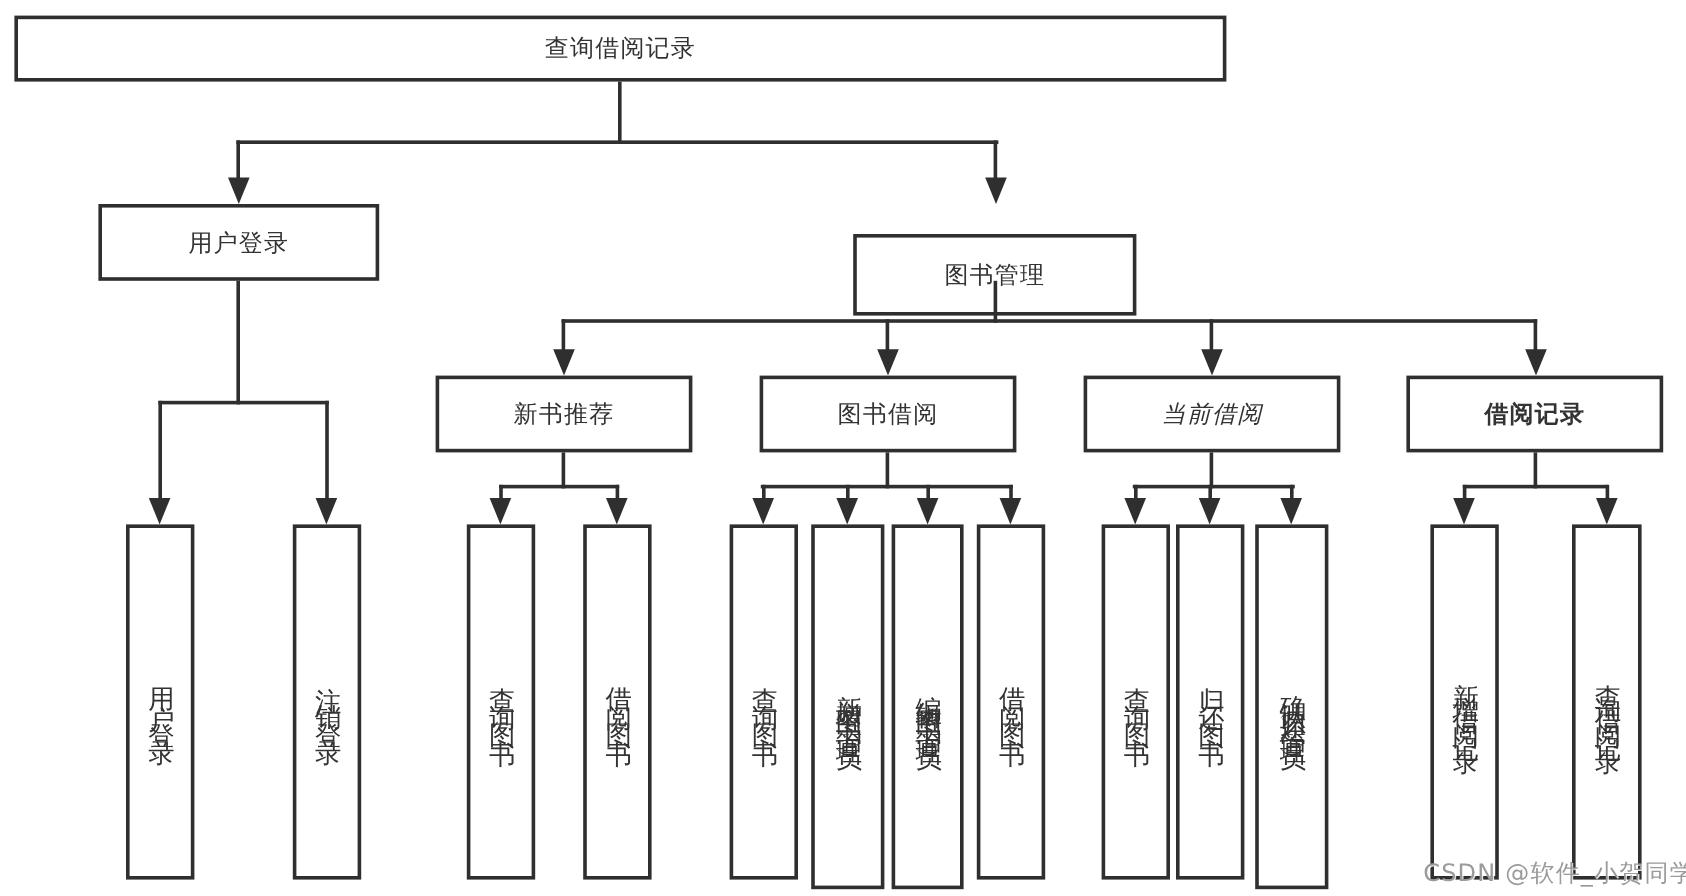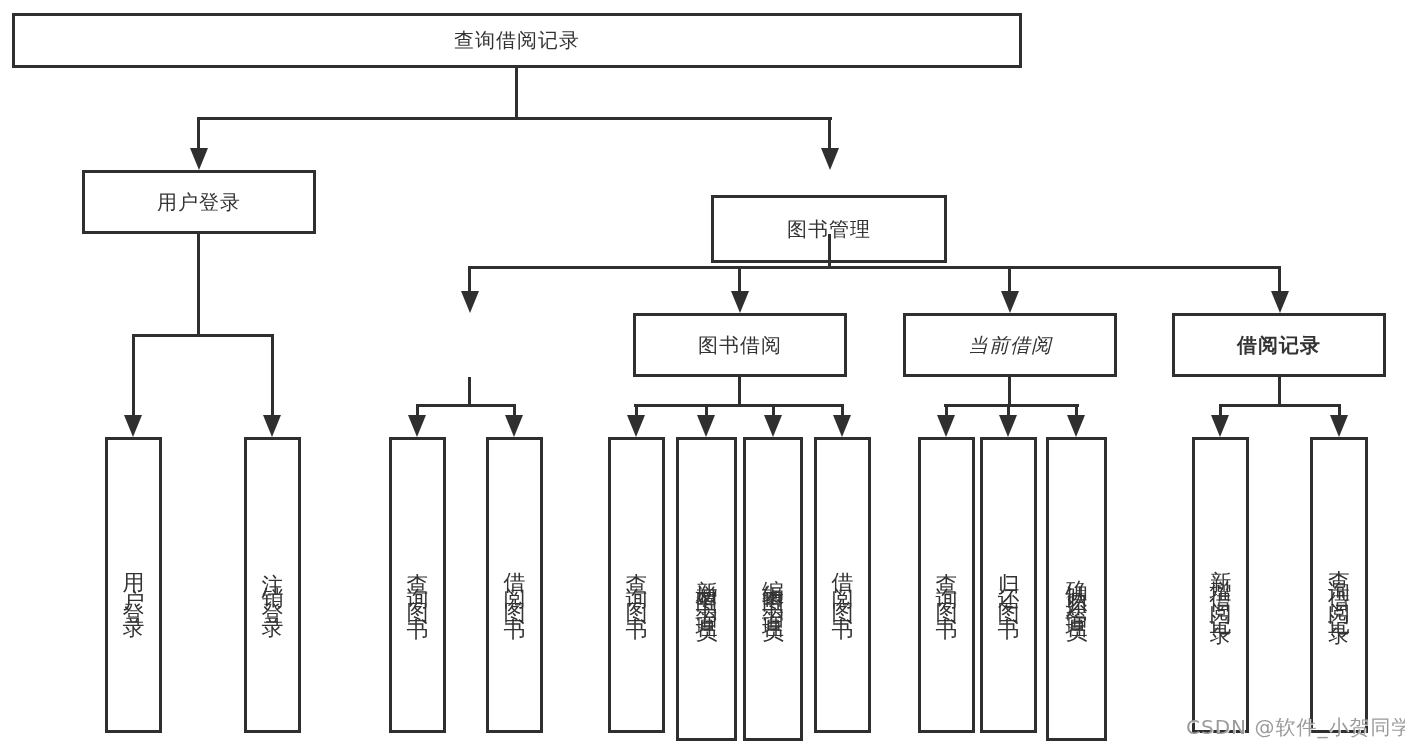--- a/index.html
+++ b/index.html
@@ -71,20 +71,21 @@
   <div class="hl" style="left:468px;top:266px;width:813px;"></div>
   <div class="vl" style="left:468px;top:266px;height:27px;"></div>
   <div class="vl" style="left:738px;top:266px;height:27px;"></div>
   <div class="vl" style="left:1008px;top:266px;height:27px;"></div>
   <div class="vl" style="left:1278px;top:266px;height:27px;"></div>
   <div class="arrow" style="left:461px;top:291px;"></div>
   <div class="arrow" style="left:731px;top:291px;"></div>
   <div class="arrow" style="left:1001px;top:291px;"></div>
   <div class="arrow" style="left:1271px;top:291px;"></div>
 
+  <div class="hbox" style="left:363px;top:313px;width:214px;height:64px;">新书推荐</div>
   <div class="hbox" style="left:633px;top:313px;width:214px;height:64px;text-align:right;">图书借阅</div>
   <div class="hbox" style="left:903px;top:313px;width:214px;height:64px;font-style:italic;">当前借阅</div>
   <div class="hbox" style="left:1172px;top:313px;width:214px;height:64px;font-weight:bold;">借阅记录</div>
 
   <div class="vl" style="left:468px;top:377px;height:30px;"></div>
   <div class="vl" style="left:738px;top:377px;height:30px;"></div>
   <div class="vl" style="left:1008px;top:377px;height:30px;"></div>
   <div class="vl" style="left:1278px;top:377px;height:30px;"></div>
 
   <div class="hl" style="left:416px;top:404px;width:100px;"></div>

